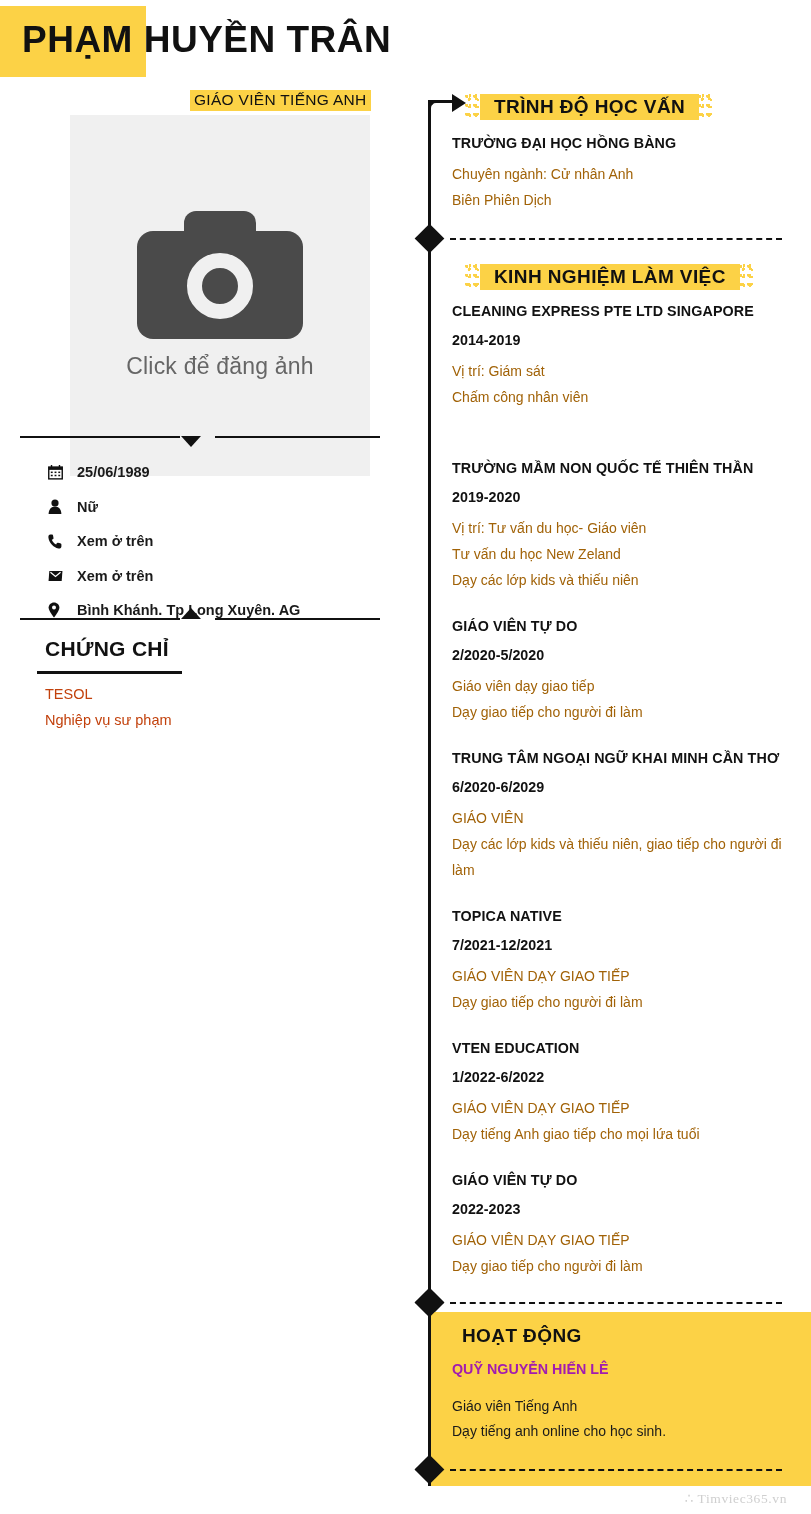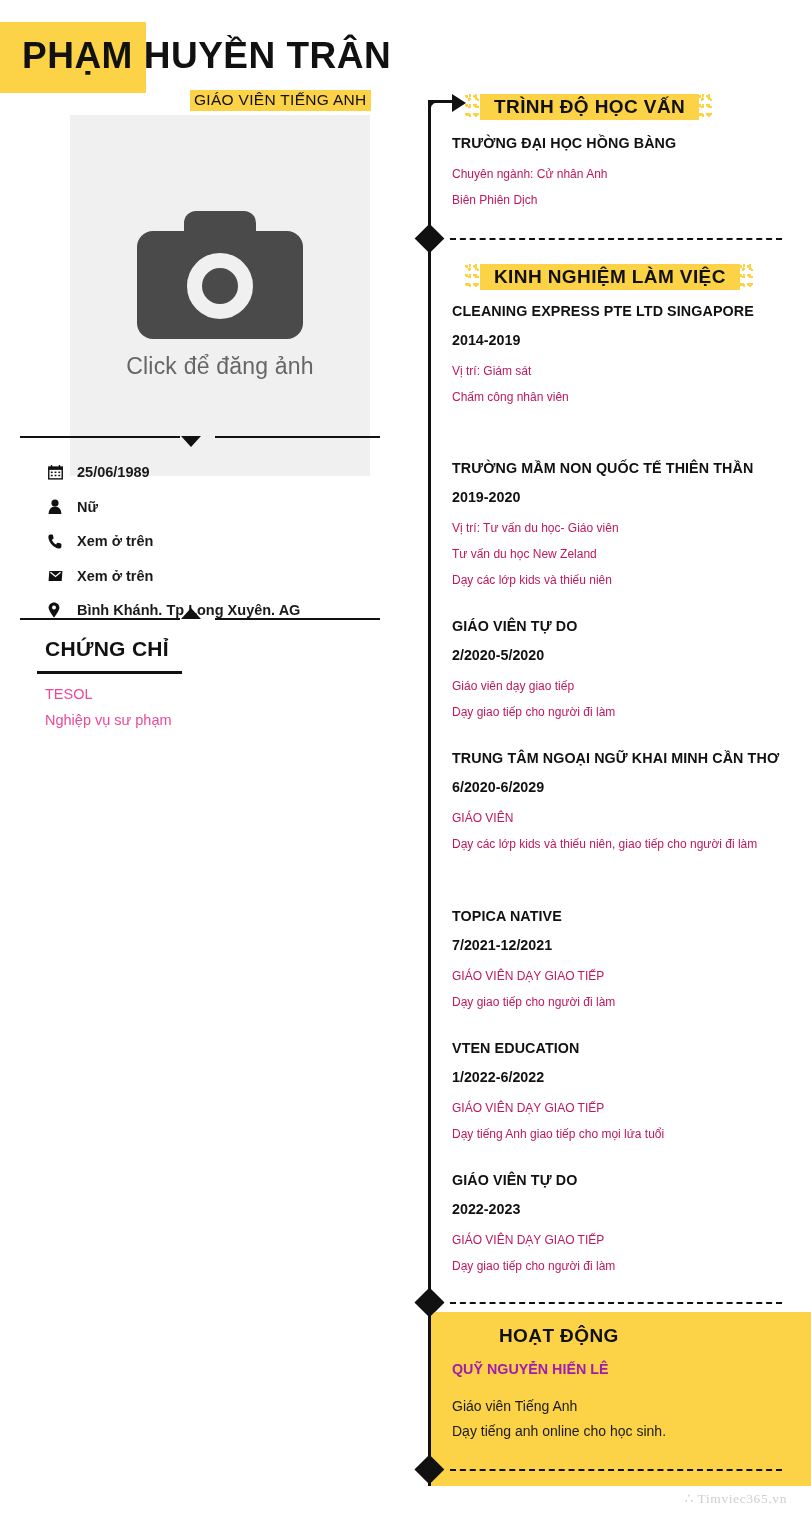--- a/index.html
+++ b/index.html
@@ -7,21 +7,21 @@
     width: 811px;
     height: 1514px;
     background: #ffffff;
     font-family: "Liberation Sans", sans-serif;
     color: #111111;
     overflow: hidden;
   }
   .page { position: relative; width: 811px; height: 1514px; background:#fff; }
 
   
-  .name-wrap { position: absolute; left: 0; top: 16px; width: 430px; height: 88px; padding-left: 12px; }
+  .name-wrap { position: absolute; left: 0; top: 0; width: 430px; height: 88px; padding-left: 12px; }
   .name-hl {
     position: absolute; left: 0; top: 6px; width: 146px; height: 71px;
     background: #fcd246;
   }
   .name-text {
     position: absolute; left: 22px; top: 14px;
     font-size: 37px; font-weight: 700; letter-spacing: 0.5px;
     white-space: nowrap; color: #111; line-height: 52px;
   }
   .subtitle-hl {
@@ -82,21 +82,21 @@
 
   
   .cert-head {
     position: absolute; left: 45px; top: 637px;
     font-size: 21px; font-weight: 700; letter-spacing: 0.3px; color: #111;
   }
   .cert-rule {
     position: absolute; left: 37px; top: 671px; width: 145px; height: 2.5px; background:#111;
   }
   .cert-list { position: absolute; left: 45px; top: 681px; width: 320px; }
-  .cert-item { font-size: 14.5px; color: #ec4899; line-height: 26px; }
+  .cert-item { font-size: 14.5px; color: #c2410c; line-height: 26px; }
 
   
   .tl-line {
     position: absolute; left: 428px; top: 108px; width: 3px; height: 1378px;
     background: #111;
   }
   .tl-head-connector { position: absolute; left: 428px; top: 92px; width: 42px; height: 20px; }
   .tl-head-connector .hc-v {
     position: absolute; left: 0; top: 8px; width: 3px; height: 12px; background:#111;
   }
@@ -151,30 +151,30 @@
   .entry { position: absolute; left: 452px; width: 330px; }
   .entry-org {
     font-size: 14.3px; font-weight: 700; color: #111; letter-spacing: 0.1px;
     line-height: 20px;
   }
   .entry-date {
     font-size: 14.3px; font-weight: 700; color: #111; text-align: left;
     line-height: 20px; margin-top: 9px;
   }
   .entry-desc { margin-top: 8px; }
-  .entry-desc div { font-size: 12px; color: #be185d; line-height: 26px; }
+  .entry-desc div { font-size: 14px; color: #a16207; line-height: 26px; }
 
   
   .act-block {
     position: absolute; left: 430px; top: 1312px; width: 381px; height: 174px;
     background: #fcd246;
   }
   .act-title {
     position: absolute; left: 462px; top: 1325px;
-    font-size: 19px; font-weight: 700; letter-spacing: 0.4px; color: #111; margin-left: 37px;
+    font-size: 19px; font-weight: 700; letter-spacing: 0.4px; color: #111;
   }
   .act-org {
     position: absolute; left: 452px; top: 1361px;
     font-size: 14.3px; font-weight: 700; color: #a21caf;
   }
   .act-desc { position: absolute; left: 452px; top: 1394px; width: 330px; }
   .act-desc div { font-size: 14px; color: #1a1a1a; line-height: 25px; }
 
   
   .footer {

